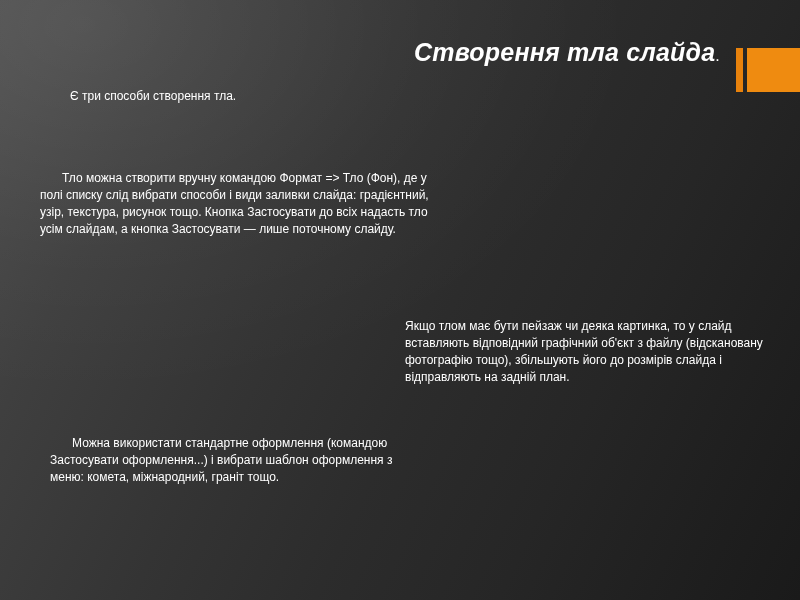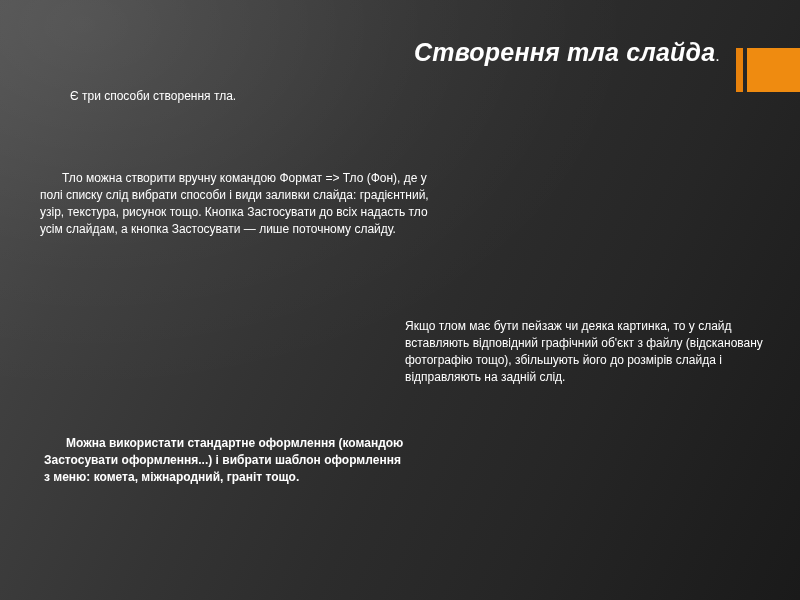--- a/index.html
+++ b/index.html
@@ -69,21 +69,21 @@
     font-size: 12px;
     line-height: 1.43;
   }
   .indent {
     display: inline-block;
     width: 22px;
   }
   #p1 { top: 88px;  left: 48px;  width: 300px; }
   #p2 { top: 170px; left: 40px;  width: 400px; }
   #p3 { top: 318px; left: 405px; width: 375px; }
-  #p4 { top: 435px; left: 44px;  width: 360px; font-weight: bold; }
+  #p4 { top: 435px; left: 50px;  width: 360px; }
 </style>
 </head>
 <body>
 
 <div class="slide">
 
   <div class="deco">
     <div class="bar-thin"></div>
     <div class="bar-block"></div>
   </div>
@@ -94,20 +94,20 @@
 
   <div class="body-text" id="p1">
     <span class="indent"></span><span>Є три способи створення тла.</span>
   </div>
 
   <div class="body-text" id="p2">
     <span class="indent"></span><span>Тло можна створити вручну командою Формат =&gt; Тло (Фон), де у полі списку слід вибрати способи і види заливки слайда: градієнтний, узір, текстура, рисунок тощо. Кнопка Застосувати до всіх надасть тло усім слайдам, а кнопка Застосувати — лише поточному слайду.</span>
   </div>
 
   <div class="body-text" id="p3">
-    <span>Якщо тлом має бути пейзаж чи деяка картинка, то у слайд вставляють відповідний графічний об'єкт з файлу (відскановану фотографію тощо), збільшують його до розмірів слайда і відправляють на задній слід.</span>
+    <span>Якщо тлом має бути пейзаж чи деяка картинка, то у слайд вставляють відповідний графічний об'єкт з файлу (відскановану фотографію тощо), збільшують його до розмірів слайда і відправляють на задній план.</span>
   </div>
 
   <div class="body-text" id="p4">
     <span class="indent"></span><span>Можна використати стандартне оформлення (командою Застосувати оформлення...) і вибрати шаблон оформлення з меню: комета, міжнародний, граніт тощо.</span>
   </div>
 
 </div>
 
 </body></html>

